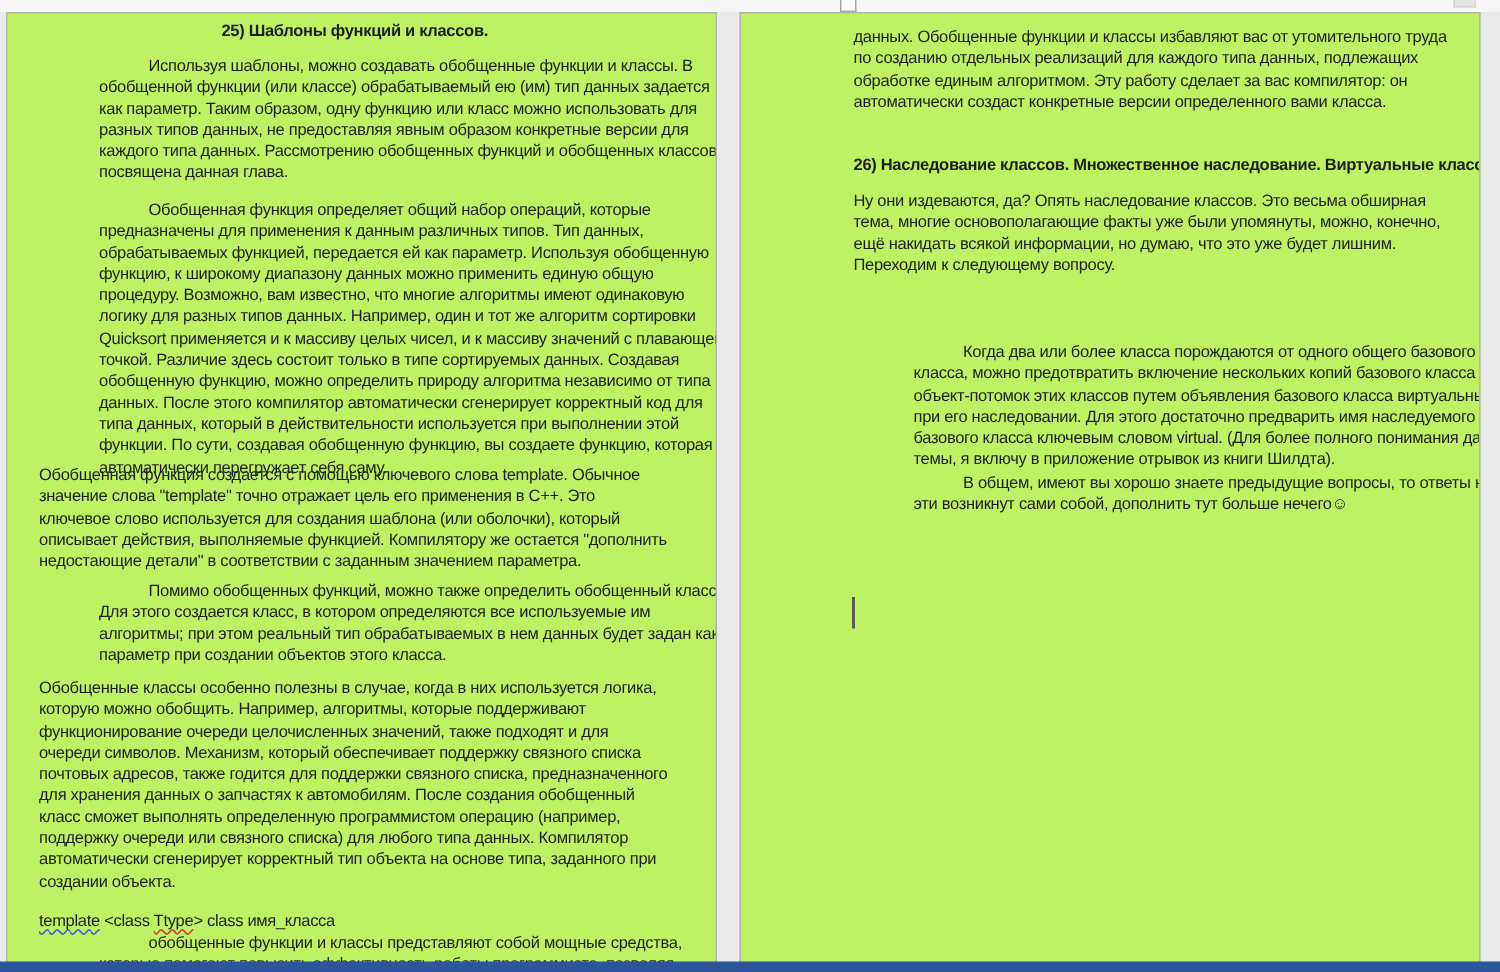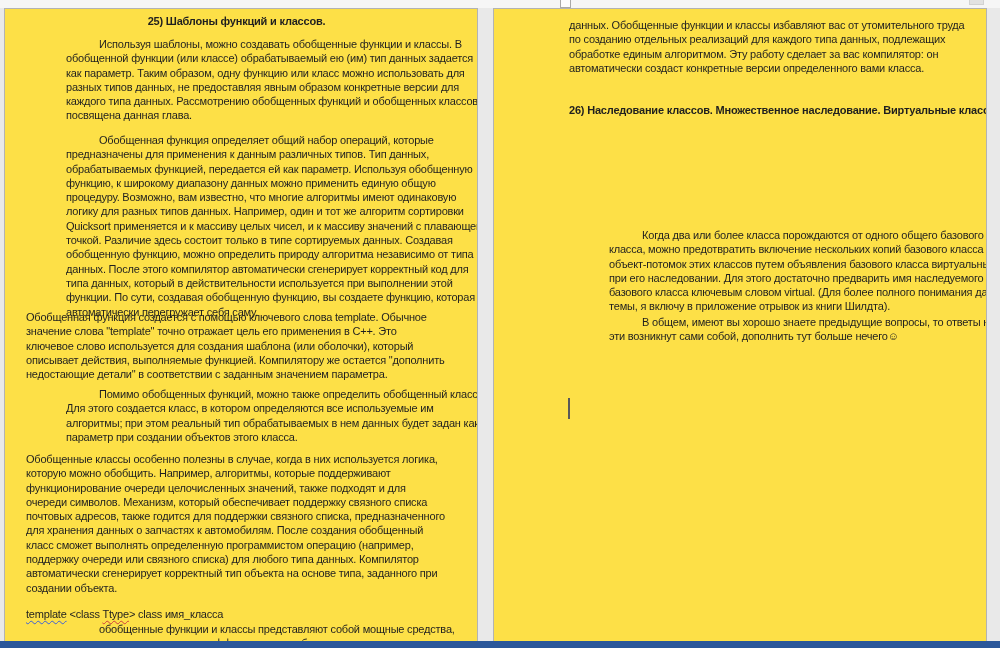--- a/index.html
+++ b/index.html
@@ -8,21 +8,21 @@
     background:#e9e9e9;
     font-family:"Liberation Sans", sans-serif;
     overflow:hidden;position:relative;
   }
   .top-strip{
     position:absolute;left:0;top:0;width:1000px;height:8px;
     background:#f6f6f6;
   }
   .page{
     position:absolute;top:8px;height:640px;
-    background:#fde047;
+    background:#bef264;
     border:1px solid #b3b3b3;border-bottom:none;
     box-sizing:border-box;
     overflow:hidden;
   }
   .page-left{left:4px;width:474px;}
   .page-right{left:493px;width:494px;}
   .para{
     position:absolute;margin:0;
     font-size:11px;line-height:14.3px;
     letter-spacing:-0.2px;
@@ -84,18 +84,19 @@
   <p class="para" style="top:301px;">Обобщенная функция создается с помощью ключевого слова template. Обычное значение слова "template" точно отражает цель его применения в C++. Это ключевое слово используется для создания шаблона (или оболочки), который описывает действия, выполняемые функцией. Компилятору же остается "дополнить недостающие детали" в соответствии с заданным значением параметра.</p>
   <p class="para indent" style="top:378px;">Помимо обобщенных функций, можно также определить обобщенный класс. Для этого создается класс, в котором определяются все используемые им алгоритмы; при этом реальный тип обрабатываемых в нем данных будет задан как параметр при создании объектов этого класса.</p>
   <p class="para" style="top:443px;">Обобщенные классы особенно полезны в случае, когда в них используется логика, которую можно обобщить. Например, алгоритмы, которые поддерживают функционирование очереди целочисленных значений, также подходят и для очереди символов. Механизм, который обеспечивает поддержку связного списка почтовых адресов, также годится для поддержки связного списка, предназначенного для хранения данных о запчастях к автомобилям. После создания обобщенный класс сможет выполнять определенную программистом операцию (например, поддержку очереди или связного списка) для любого типа данных. Компилятор автоматически сгенерирует корректный тип объекта на основе типа, заданного при создании объекта.</p>
   <p class="para code-line" style="top:598px;"><span class="sq-grammar">template</span><span> &lt;class </span><span class="sq-spell">Ttype</span><span>&gt; class имя_класса</span></p>
   <p class="para indent" style="top:613px;">обобщенные функции и классы представляют собой мощные средства, которые помогают повысить эффективность работы программиста, позволяя разрабатывать</p>
 </div>
 
 <div class="page page-right">
   <p class="para" style="top:9px;">данных. Обобщенные функции и классы избавляют вас от утомительного труда по созданию отдельных реализаций для каждого типа данных, подлежащих обработке единым алгоритмом. Эту работу сделает за вас компилятор: он автоматически создаст конкретные версии определенного вами класса.</p>
   <p class="para heading" style="top:94px;">26) Наследование классов. Множественное наследование. Виртуальные классы.</p>
+  <p class="para" style="top:118px;">Ну они издеваются, да? Опять наследование классов. Это весьма обширная тема, многие основополагающие факты уже были упомянуты, можно, конечно, ещё накидать всякой информации, но думаю, что это уже будет лишним. Переходим к следующему вопросу.</p>
   <p class="para indent" style="top:219px;">Когда два или более класса порождаются от одного общего базового класса, можно предотвратить включение нескольких копий базового класса в объект-потомок этих классов путем объявления базового класса виртуальным при его наследовании. Для этого достаточно предварить имя наследуемого базового класса ключевым словом virtual. (Для более полного понимания данной темы, я включу в приложение отрывок из книги Шилдта).</p>
   <p class="para indent" style="top:306px;">В общем, имеют вы хорошо знаете предыдущие вопросы, то ответы на эти возникнут сами собой, дополнить тут больше нечего☺</p>
   <div class="caret"></div>
 </div>
 
 <div class="status-bar"></div>
 
 </body></html>

